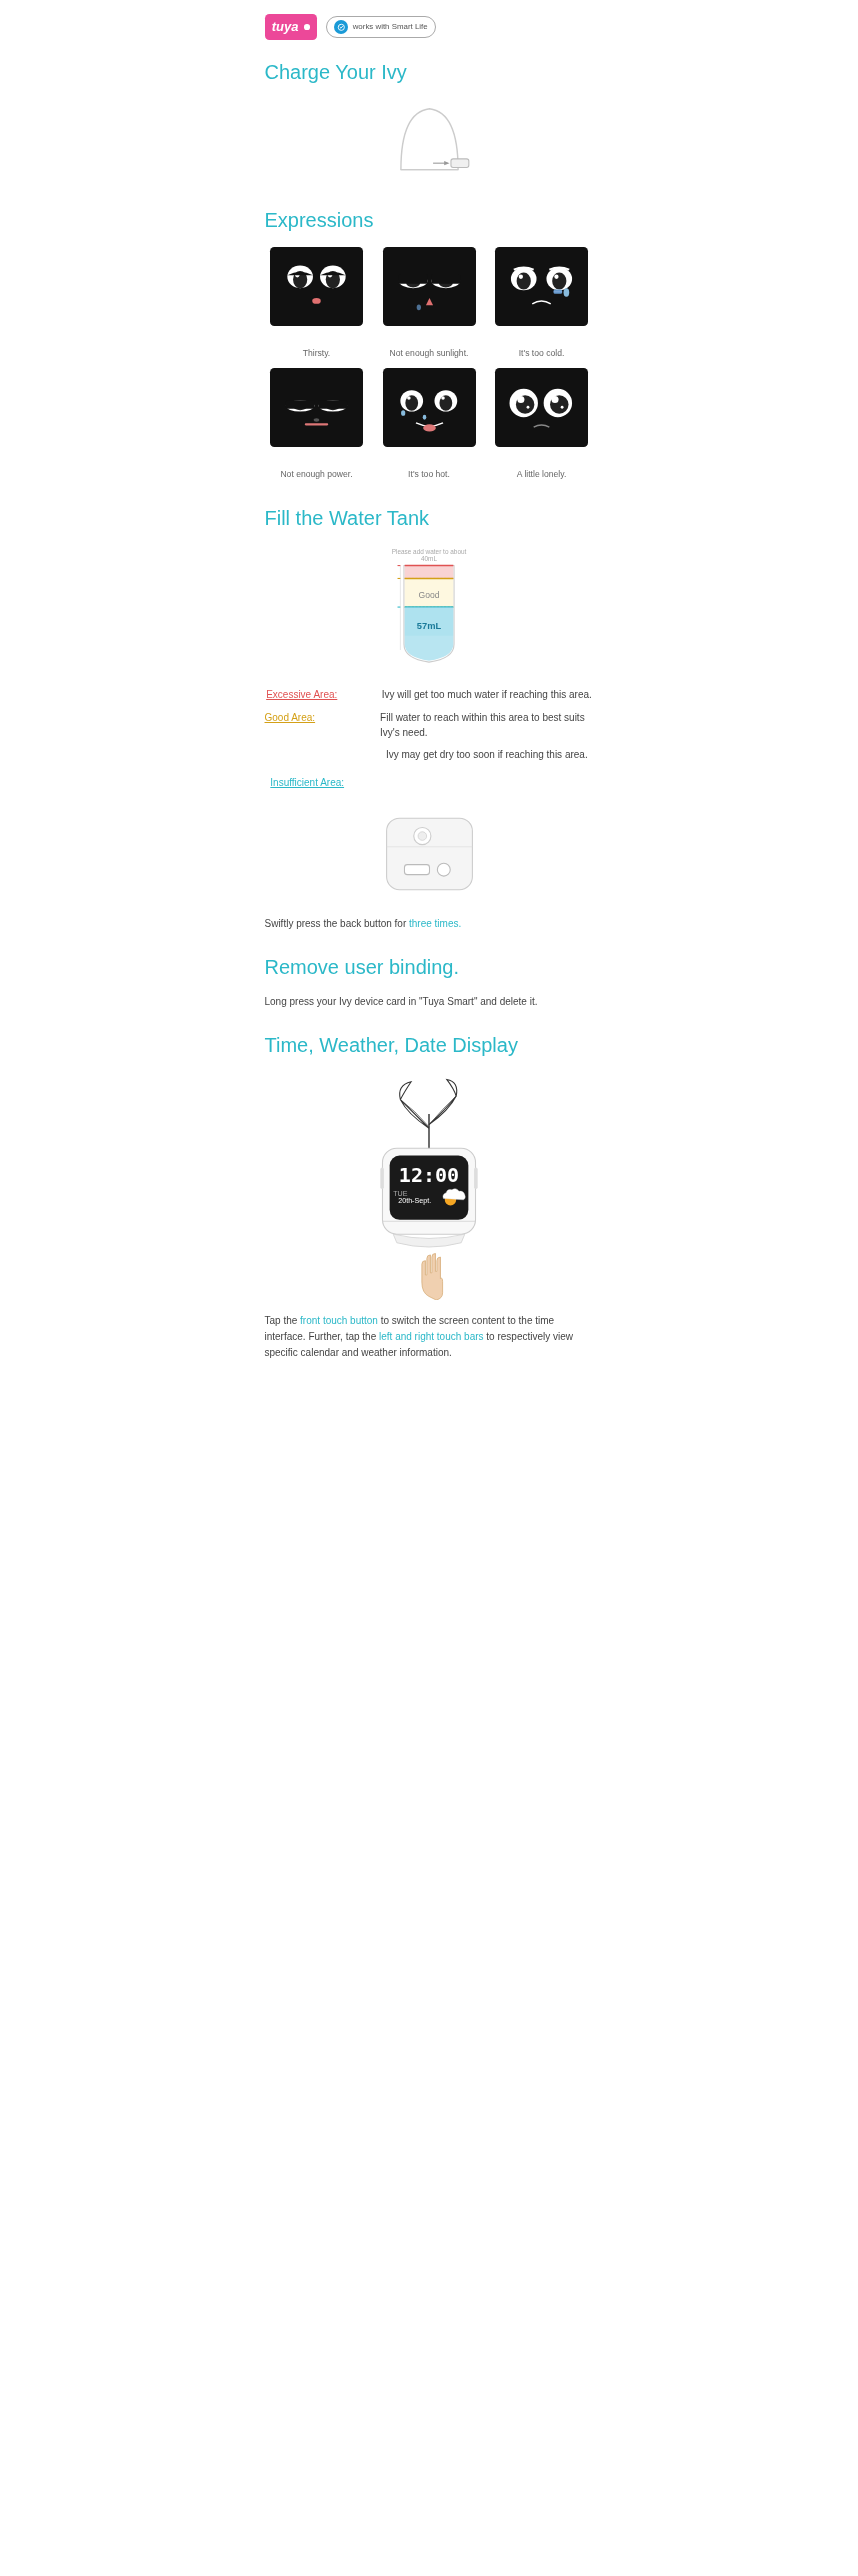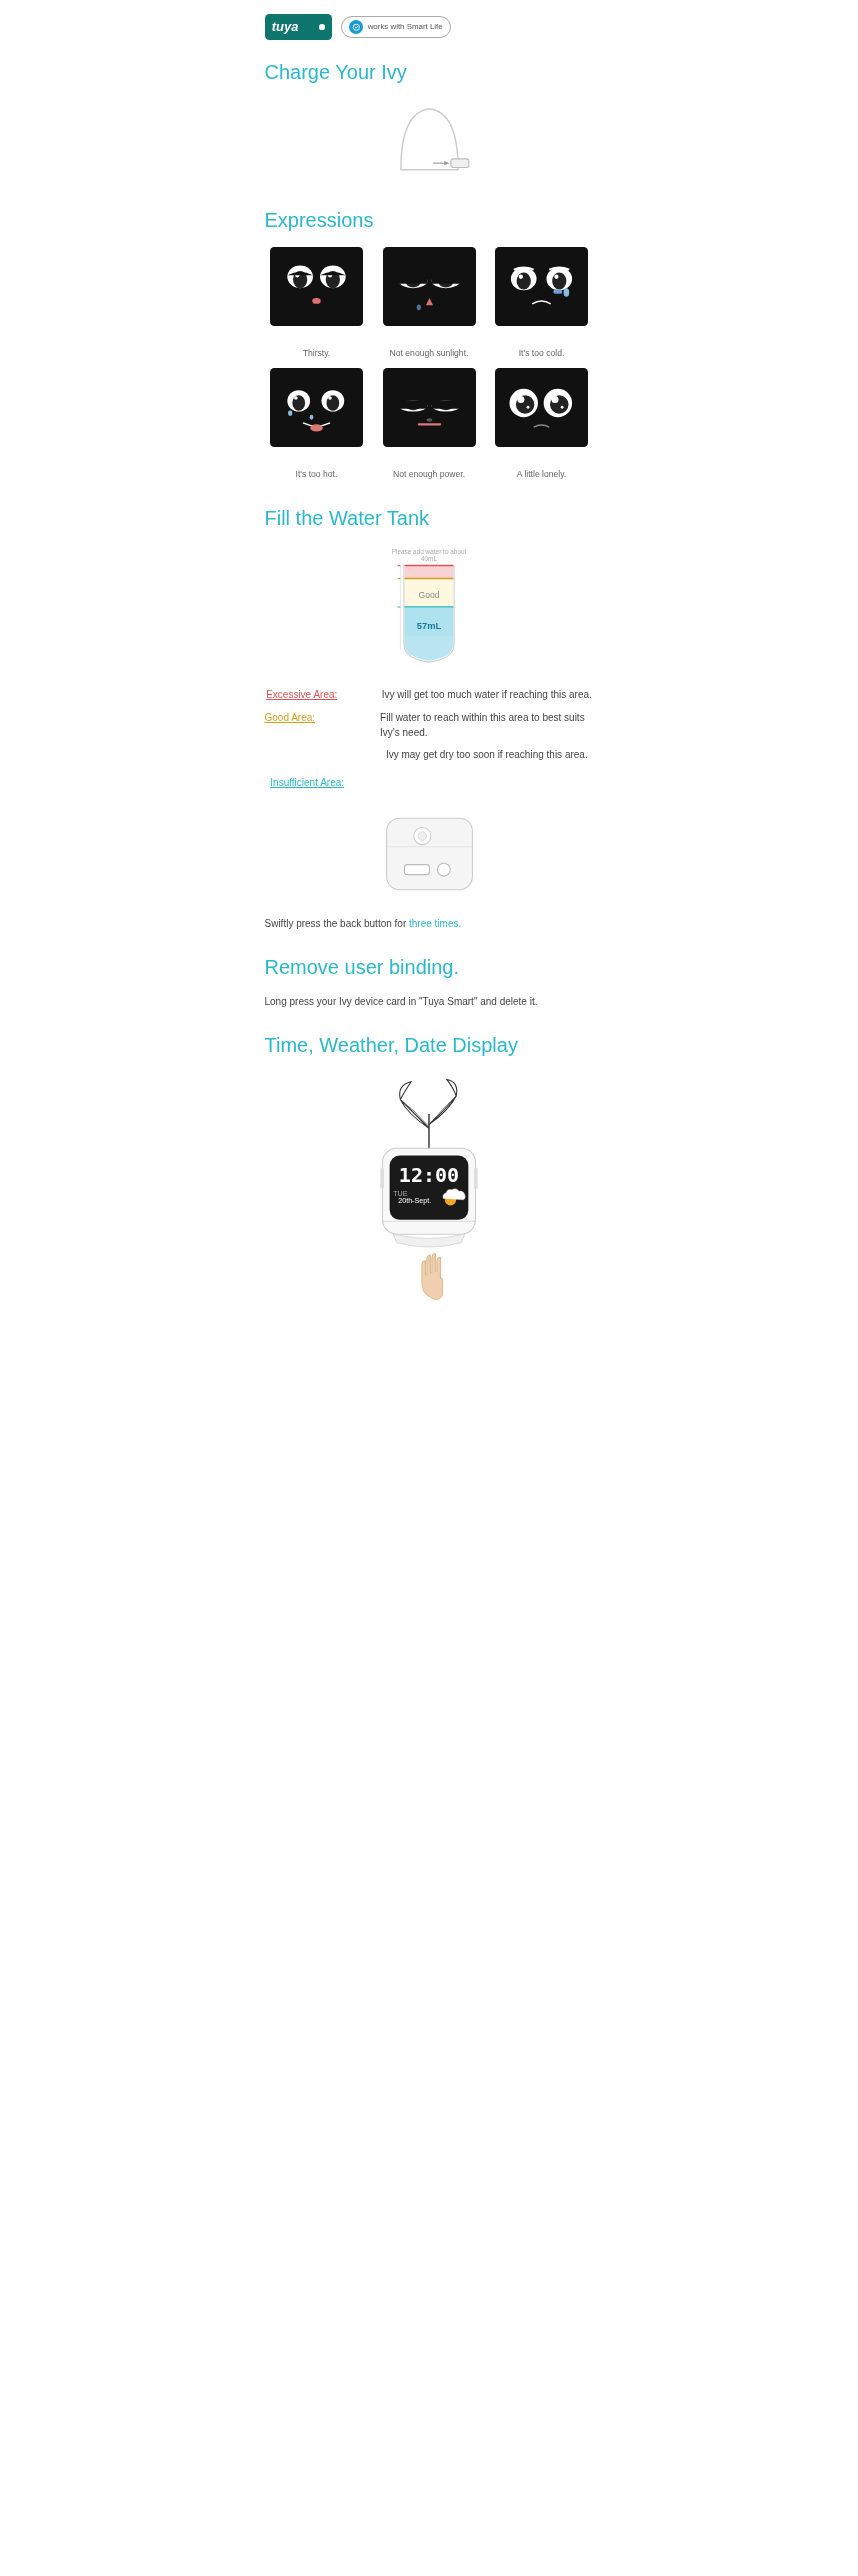--- a/index.html
+++ b/index.html
@@ -17,24 +17,24 @@
     
     .header {
       display: flex;
       align-items: center;
       gap: 8.6px;
       margin-bottom: 17px;
     }
     .tuya-logo {
       display: flex;
       align-items: center;
-      background: #0f766e;
+      background: #ec4899;
       border-radius: 4.3px;
       padding: 2.9px 7.2px;
-      gap: 21px;
+      gap: 6px;
     }
     .tuya-text {
       color: white;
       font-size: 13px;
       font-weight: bold;
       font-style: italic;
     }
     .tuya-dot {
       width: 5.7px; height: 5.7px;
       background: white;
@@ -315,20 +315,40 @@
           <line x1="72" y1="53" x2="84" y2="53" stroke="#88aadd" stroke-width="1"></line>
         </svg>
       </div>
       <span class="expression-label">It's too cold.</span>
     </div>
 
     <div class="expression-item">
       <div class="expression-face">
         <svg class="face-svg" viewBox="0 0 110 90">
 
+          <ellipse cx="32" cy="42" rx="20" ry="8" fill="white"></ellipse>
+          <ellipse cx="78" cy="42" rx="20" ry="8" fill="white"></ellipse>
+          <ellipse cx="32" cy="43" rx="10" ry="5" fill="#222"></ellipse>
+          <ellipse cx="78" cy="43" rx="10" ry="5" fill="#222"></ellipse>
+
+          <rect x="12" y="34" width="40" height="12" fill="#111" rx="2"></rect>
+          <rect x="58" y="34" width="40" height="12" fill="#111" rx="2"></rect>
+
+          <line x1="40" y1="68" x2="70" y2="68" stroke="#dd7777" stroke-width="3" stroke-linecap="round"></line>
+
+          <ellipse cx="55" cy="62" rx="4" ry="2.5" fill="#555"></ellipse>
+        </svg>
+      </div>
+      <span class="expression-label">Not enough power.</span>
+    </div>
+
+    <div class="expression-item">
+      <div class="expression-face">
+        <svg class="face-svg" viewBox="0 0 110 90">
+
           <ellipse cx="30" cy="35" rx="16" ry="15" fill="white"></ellipse>
           <ellipse cx="78" cy="35" rx="16" ry="15" fill="white"></ellipse>
           <ellipse cx="30" cy="38" rx="9" ry="11" fill="#222"></ellipse>
           <ellipse cx="78" cy="38" rx="9" ry="11" fill="#222"></ellipse>
           <circle cx="26" cy="31" r="2.5" fill="white"></circle>
           <circle cx="74" cy="31" r="2.5" fill="white"></circle>
 
           <ellipse cx="18" cy="52" rx="3" ry="4" fill="#88bbdd"></ellipse>
           <ellipse cx="48" cy="58" rx="2.5" ry="3.5" fill="#88bbdd"></ellipse>
 
@@ -336,40 +356,20 @@
           <ellipse cx="55" cy="73" rx="9" ry="5" fill="#dd7777"></ellipse>
         </svg>
       </div>
       <span class="expression-label">It's too hot.</span>
     </div>
 
     <div class="expression-item">
       <div class="expression-face">
         <svg class="face-svg" viewBox="0 0 110 90">
 
-          <ellipse cx="32" cy="42" rx="20" ry="8" fill="white"></ellipse>
-          <ellipse cx="78" cy="42" rx="20" ry="8" fill="white"></ellipse>
-          <ellipse cx="32" cy="43" rx="10" ry="5" fill="#222"></ellipse>
-          <ellipse cx="78" cy="43" rx="10" ry="5" fill="#222"></ellipse>
-
-          <rect x="12" y="34" width="40" height="12" fill="#111" rx="2"></rect>
-          <rect x="58" y="34" width="40" height="12" fill="#111" rx="2"></rect>
-
-          <line x1="40" y1="68" x2="70" y2="68" stroke="#dd7777" stroke-width="3" stroke-linecap="round"></line>
-
-          <ellipse cx="55" cy="62" rx="4" ry="2.5" fill="#555"></ellipse>
-        </svg>
-      </div>
-      <span class="expression-label">Not enough power.</span>
-    </div>
-
-    <div class="expression-item">
-      <div class="expression-face">
-        <svg class="face-svg" viewBox="0 0 110 90">
-
           <circle cx="30" cy="38" r="20" fill="white"></circle>
           <circle cx="78" cy="38" r="20" fill="white"></circle>
 
           <circle cx="32" cy="40" r="13" fill="#222"></circle>
           <circle cx="80" cy="40" r="13" fill="#222"></circle>
 
           <circle cx="26" cy="33" r="5" fill="white"></circle>
           <circle cx="74" cy="33" r="5" fill="white"></circle>
           <circle cx="36" cy="44" r="2" fill="white"></circle>
           <circle cx="84" cy="44" r="2" fill="white"></circle>
@@ -505,14 +505,17 @@
         <path d="M25 65 Q15 60 15 45 L15 20 Q15 15 20 15 L20 35 L22 35 L22 12 Q22 7 27 7 L27 32 L29 32 L29 10 Q29 5 34 5 L34 30 L36 30 L36 15 Q36 10 41 10 L41 40 Q44 38 44 44 L44 60 Q44 68 35 70 Z" fill="#f0d0b0" stroke="#d4a870" stroke-width="1"></path>
 
         <line x1="20" y1="15" x2="20" y2="35" stroke="#d4a870" stroke-width="0.5" opacity="0.5"></line>
         <line x1="27" y1="7" x2="27" y2="32" stroke="#d4a870" stroke-width="0.5" opacity="0.5"></line>
         <line x1="34" y1="5" x2="34" y2="30" stroke="#d4a870" stroke-width="0.5" opacity="0.5"></line>
         <line x1="41" y1="10" x2="41" y2="40" stroke="#d4a870" stroke-width="0.5" opacity="0.5"></line>
       </g>
     </svg>
   </div>
 
+  <p class="display-desc">
+    <span>Tap the </span><span class="highlight-teal">front touch button</span><span> to switch the screen content to the time interface. Further, tap the </span><span class="highlight-teal">left and right touch bars</span><span> to respectively view specific calendar and weather information.</span>
+  </p>
 </div>
 
 
 </body></html>

